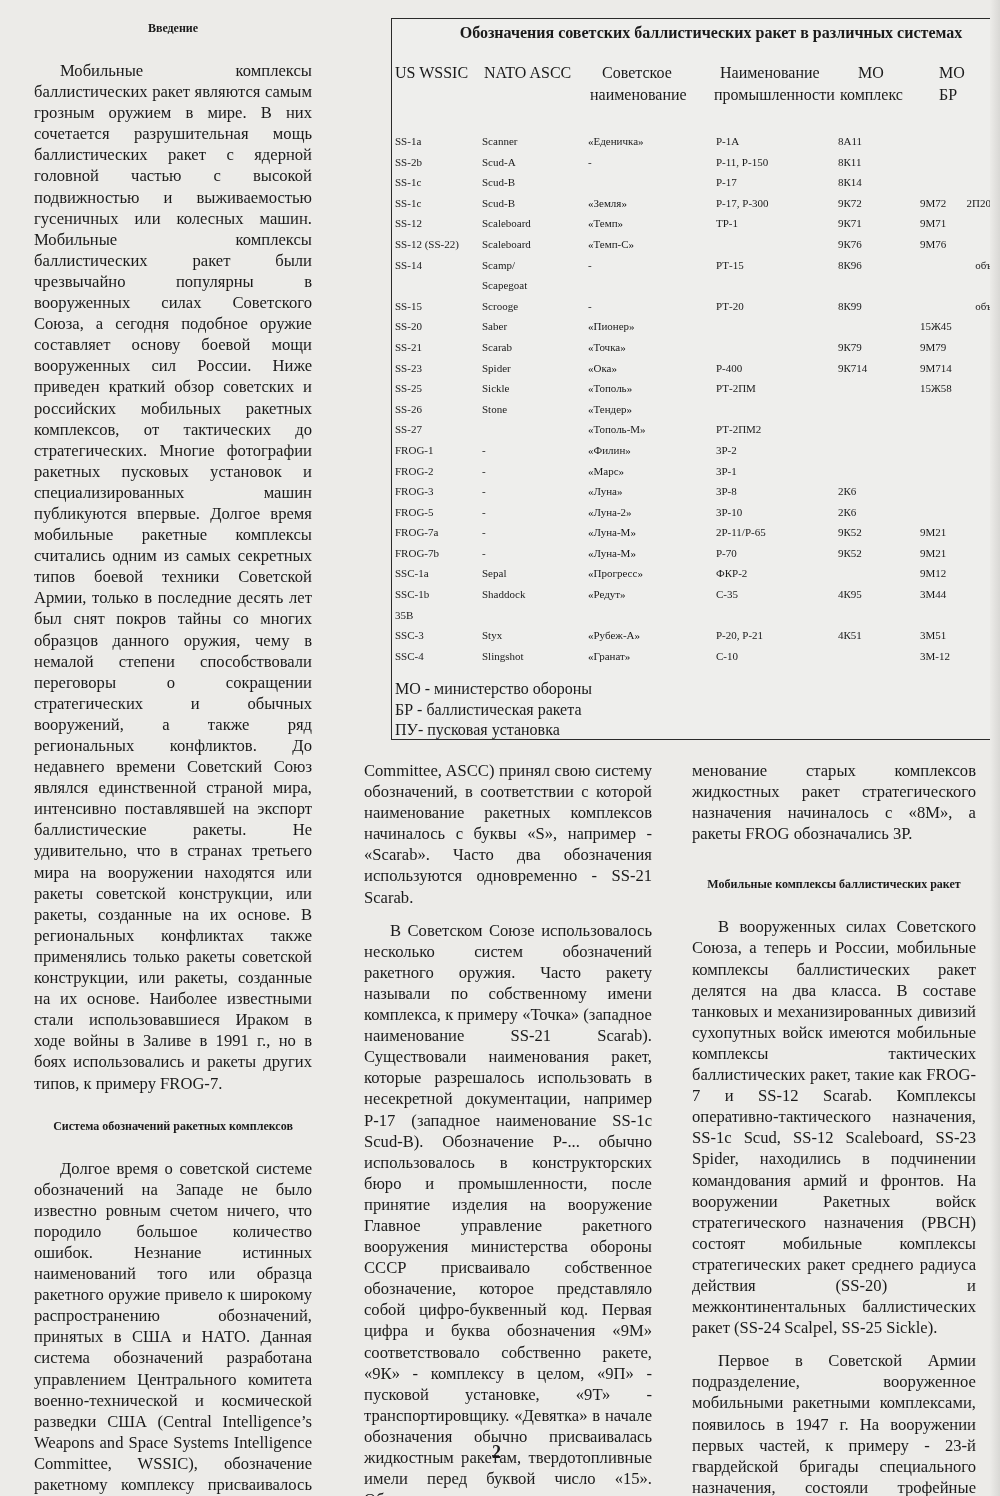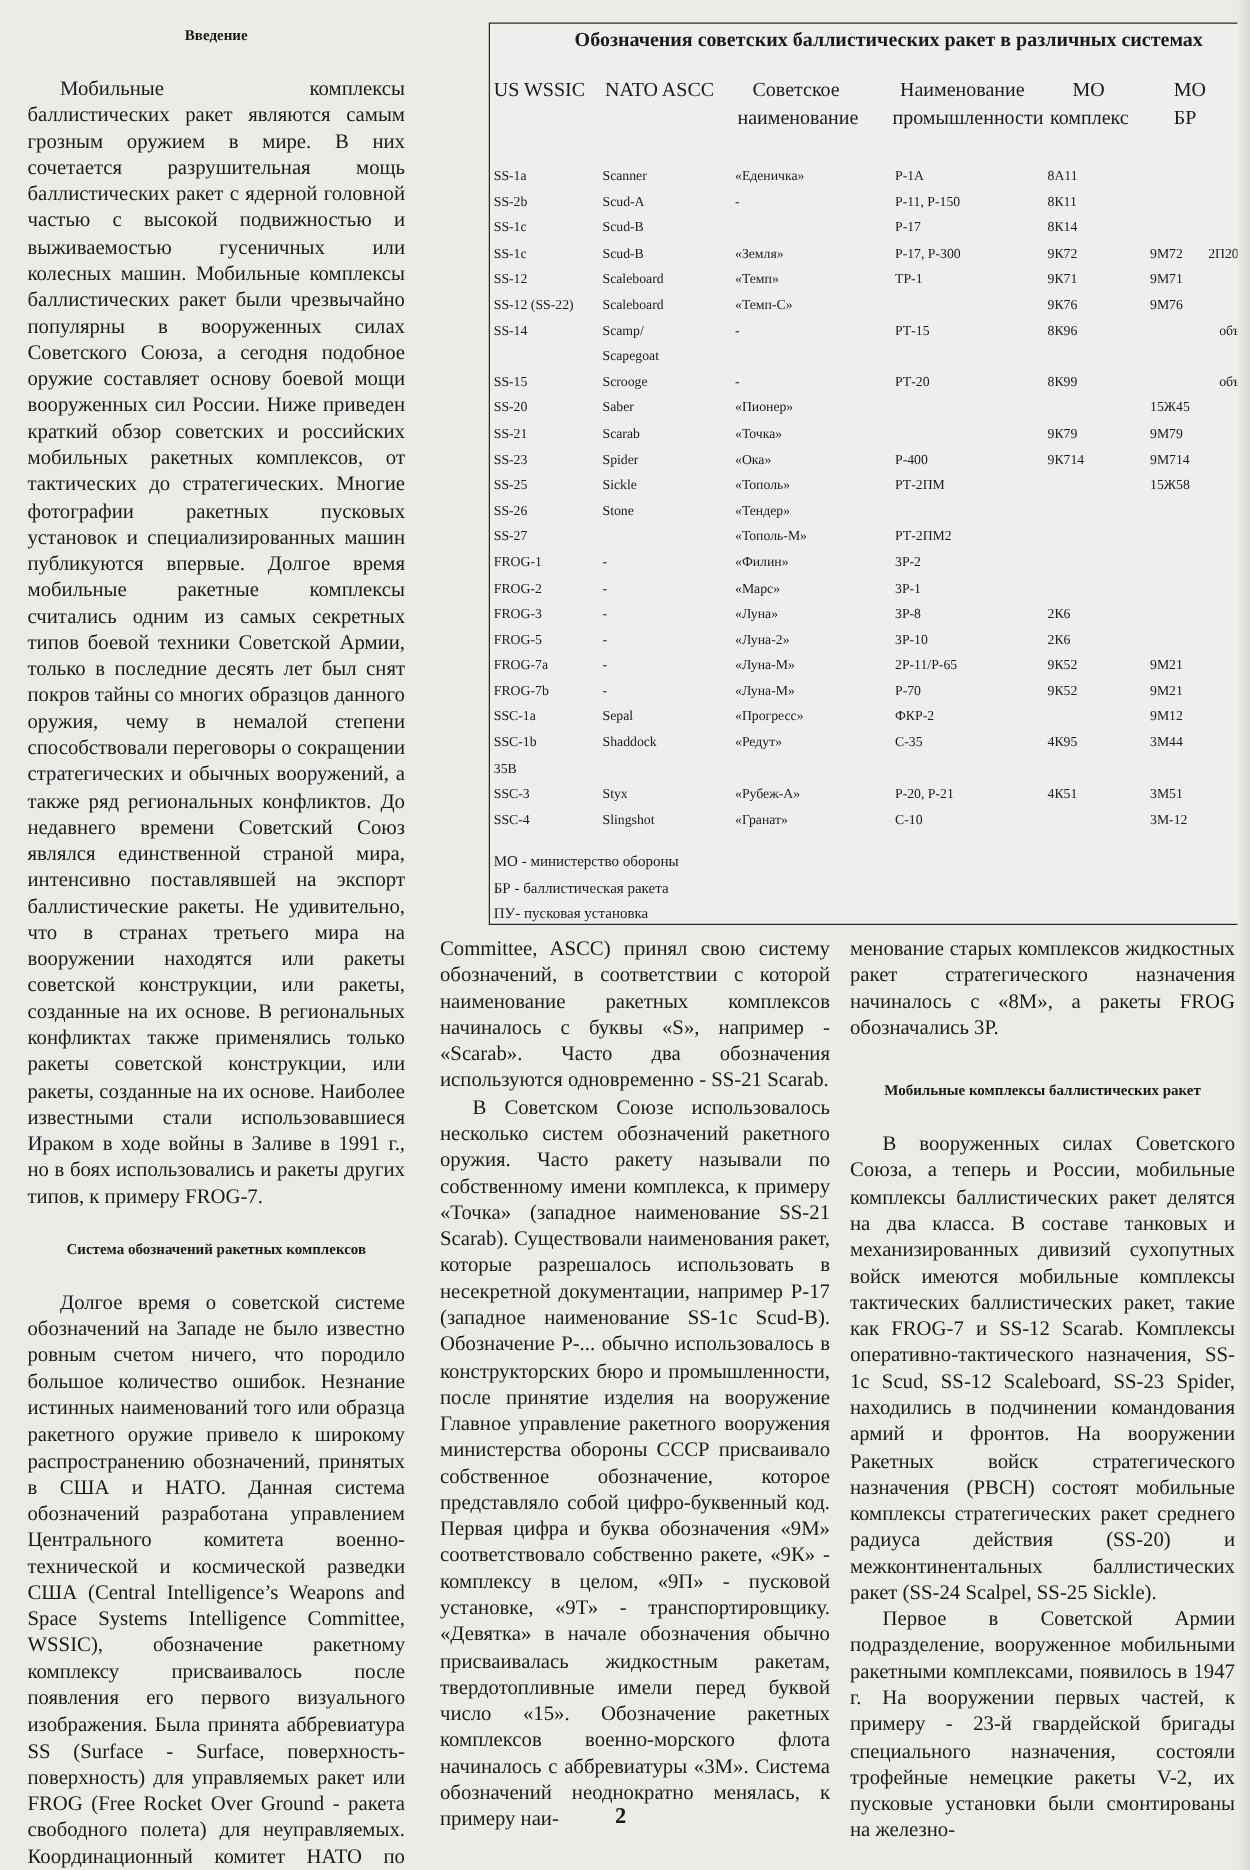--- a/index.html
+++ b/index.html
@@ -11,21 +11,21 @@
       position: relative;
     }
     .page { position: absolute; inset: 0; }
     .col { position: absolute; font-size: 16.6px; line-height: 21.1px; text-align: justify; }
     .col-left { left: 22px; top: 18px; width: 302px; }
     .col-mid { left: 352px; top: 748px; width: 312px; }
     .col-right { left: 680px; top: 748px; width: 308px; }
     .heading { font-weight: bold; text-align: center; font-size: 12px; line-height: 20px; margin: 0; }
     .heading.h1 { margin-bottom: 22px; }
     .heading.h2 { margin-top: 22px; margin-bottom: 22px; }
-    p { margin: 0; text-indent: 26px; hyphens: manual; }
+    p { margin: 12px; text-indent: 26px; hyphens: manual; }
     p.noindent { text-indent: 0; }
 
     
     .table-box {
       position: absolute; left: 351px; top: 18px; width: 640px; height: 722px;
       border: 1.5px solid #2a2a2a; background: #eeeeec;
       box-sizing: border-box;
       margin-left: 40px;
     }
     .table-title { text-align: center; font-weight: bold; font-size: 16px; margin-top: 4px; line-height: 20px; }
@@ -34,21 +34,21 @@
     .trows { position: absolute; left: 0; top: 112px; width: 100%; font-size: 11px; }
     .trow { position: relative; height: 20.6px; line-height: 20.6px; }
     .trow span { position: absolute; white-space: nowrap; }
     .c-us { left: 3px; }
     .c-nato { left: 90px; }
     .c-sov { left: 196px; }
     .c-ind { left: 324px; }
     .c-kom { left: 446px; }
     .c-br { left: 528px; text-align: center; }
     .c-pu { right: 4px; text-align: right; }
-    .legend { position: absolute; left: 3px; top: 660px; font-size: 12px; line-height: 20.5px; }
+    .legend { position: absolute; left: 3px; top: 660px; font-size: 16px; line-height: 20.5px; }
     .page-num { position: absolute; left: 492px; top: 1442px; font-weight: bold; font-size: 18px; }
     .bleed { position: absolute; right: 0; top: 0; width: 10px; height: 100%; background: linear-gradient(90deg, #ecebe8, #d9d8d5); }
   </style>
 </head>
 <body>
 
 <div class="page">
 
   <div class="col col-left">
     <h2 class="heading h1">Введение</h2>

